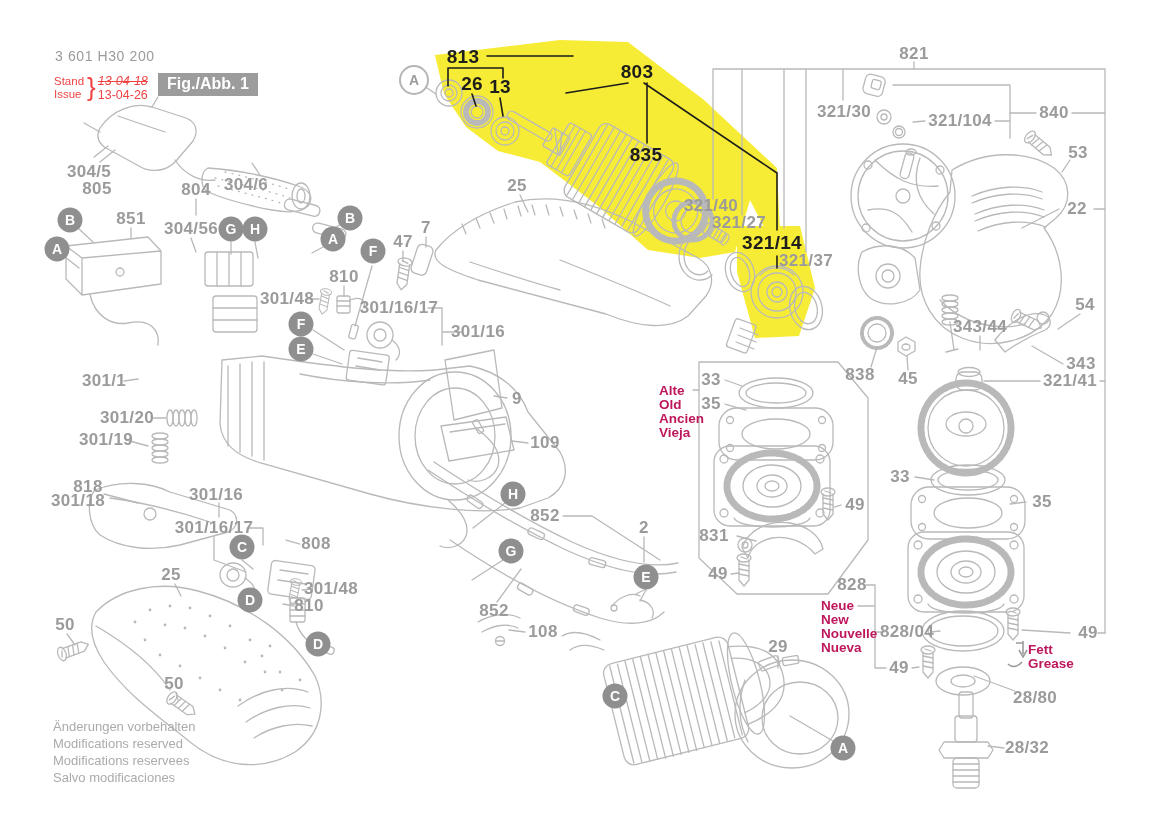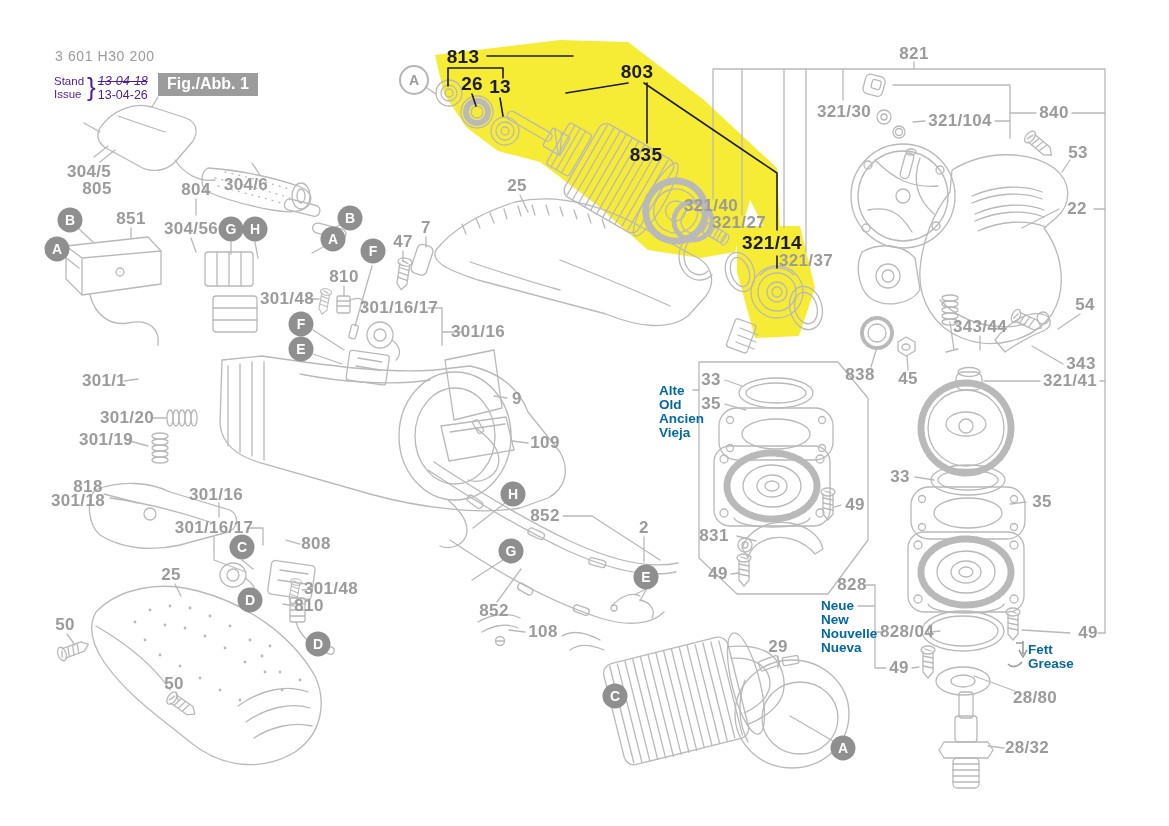--- a/index.html
+++ b/index.html
@@ -11,28 +11,28 @@
   .plabel.gray{color:#9b9b9b;font-size:17px;letter-spacing:0.3px;}
   .plabel.black{color:#1d1d1b;font-size:19px;letter-spacing:0.3px;}
   .marker{position:absolute;transform:translate(-50%,-50%);width:25px;height:25px;
           border-radius:50%;background:#8f8f8f;color:#fff;font-weight:bold;font-size:14px;
           line-height:25px;text-align:center;z-index:6;}
   .marker.outline{background:#fff;color:#9b9b9b;border:2px solid #b5b5b5;
           width:26px;height:26px;line-height:26px;}
   .hdr-type{position:absolute;left:55px;top:48px;color:#9b9b9b;font-size:14px;
           letter-spacing:0.6px;z-index:5;}
   .hdr-stand{position:absolute;left:54px;top:72px;display:flex;align-items:center;
-          color:#4c1d95;z-index:5;}
+          color:#ef4444;z-index:5;}
   .hdr-stand .lbls{font-size:11.5px;line-height:13px;}
   .hdr-stand .brace{font-size:26px;font-weight:300;margin:0 2px 0 3px;}
   .hdr-stand .dates{font-size:12.5px;line-height:14px;}
   .hdr-stand .dates .old{text-decoration:line-through;font-style:italic;}
   .figbox{position:absolute;left:158px;top:73px;background:#9c9c9c;color:#fff;
           font-weight:bold;font-size:16px;padding:2px 9px 3px;z-index:5;}
-  .noteblock{position:absolute;color:#0369a1;font-weight:bold;font-size:13.5px;
+  .noteblock{position:absolute;color:#be185d;font-weight:bold;font-size:13.5px;
           line-height:14px;z-index:5;}
   .noteblock.footer{color:#ababab;font-weight:normal;font-size:13px;line-height:17px;}
   .noteblock div{white-space:nowrap;}
 </style>
 </head>
 <body>
 
 <div class="stage">
 
 <svg width="1169" height="826" viewBox="0 0 1169 826">
@@ -424,20 +424,26 @@
     </div>
   <div class="noteblock" style="left:821px;top:599px;">
       <div>Neue</div>
       <div>New</div>
       <div>Nouvelle</div>
       <div>Nueva</div>
     </div>
   <div class="noteblock" style="left:1028px;top:643px;">
       <div>Fett</div>
       <div>Grease</div>
+    </div>
+  <div class="noteblock footer" style="left:53px;top:718px;">
+      <div>Änderungen vorbehalten</div>
+      <div>Modifications reserved</div>
+      <div>Modifications reservees</div>
+      <div>Salvo modificaciones</div>
     </div>
 
   <div>
       <div class="plabel black" style="left: 463px; top: 57px;">813</div>
       <div class="plabel black" style="left: 472px; top: 84px;">26</div>
       <div class="plabel black" style="left: 500px; top: 87px;">13</div>
       <div class="plabel black" style="left: 637px; top: 72px; text-align: right;">803</div>
       <div class="plabel black" style="left: 646px; top: 155px;">835</div>
       <div class="plabel black" style="left: 772px; top: 243px;">321/14</div>
       <div class="plabel gray" style="left: 89px; top: 172px;">304/5</div>

